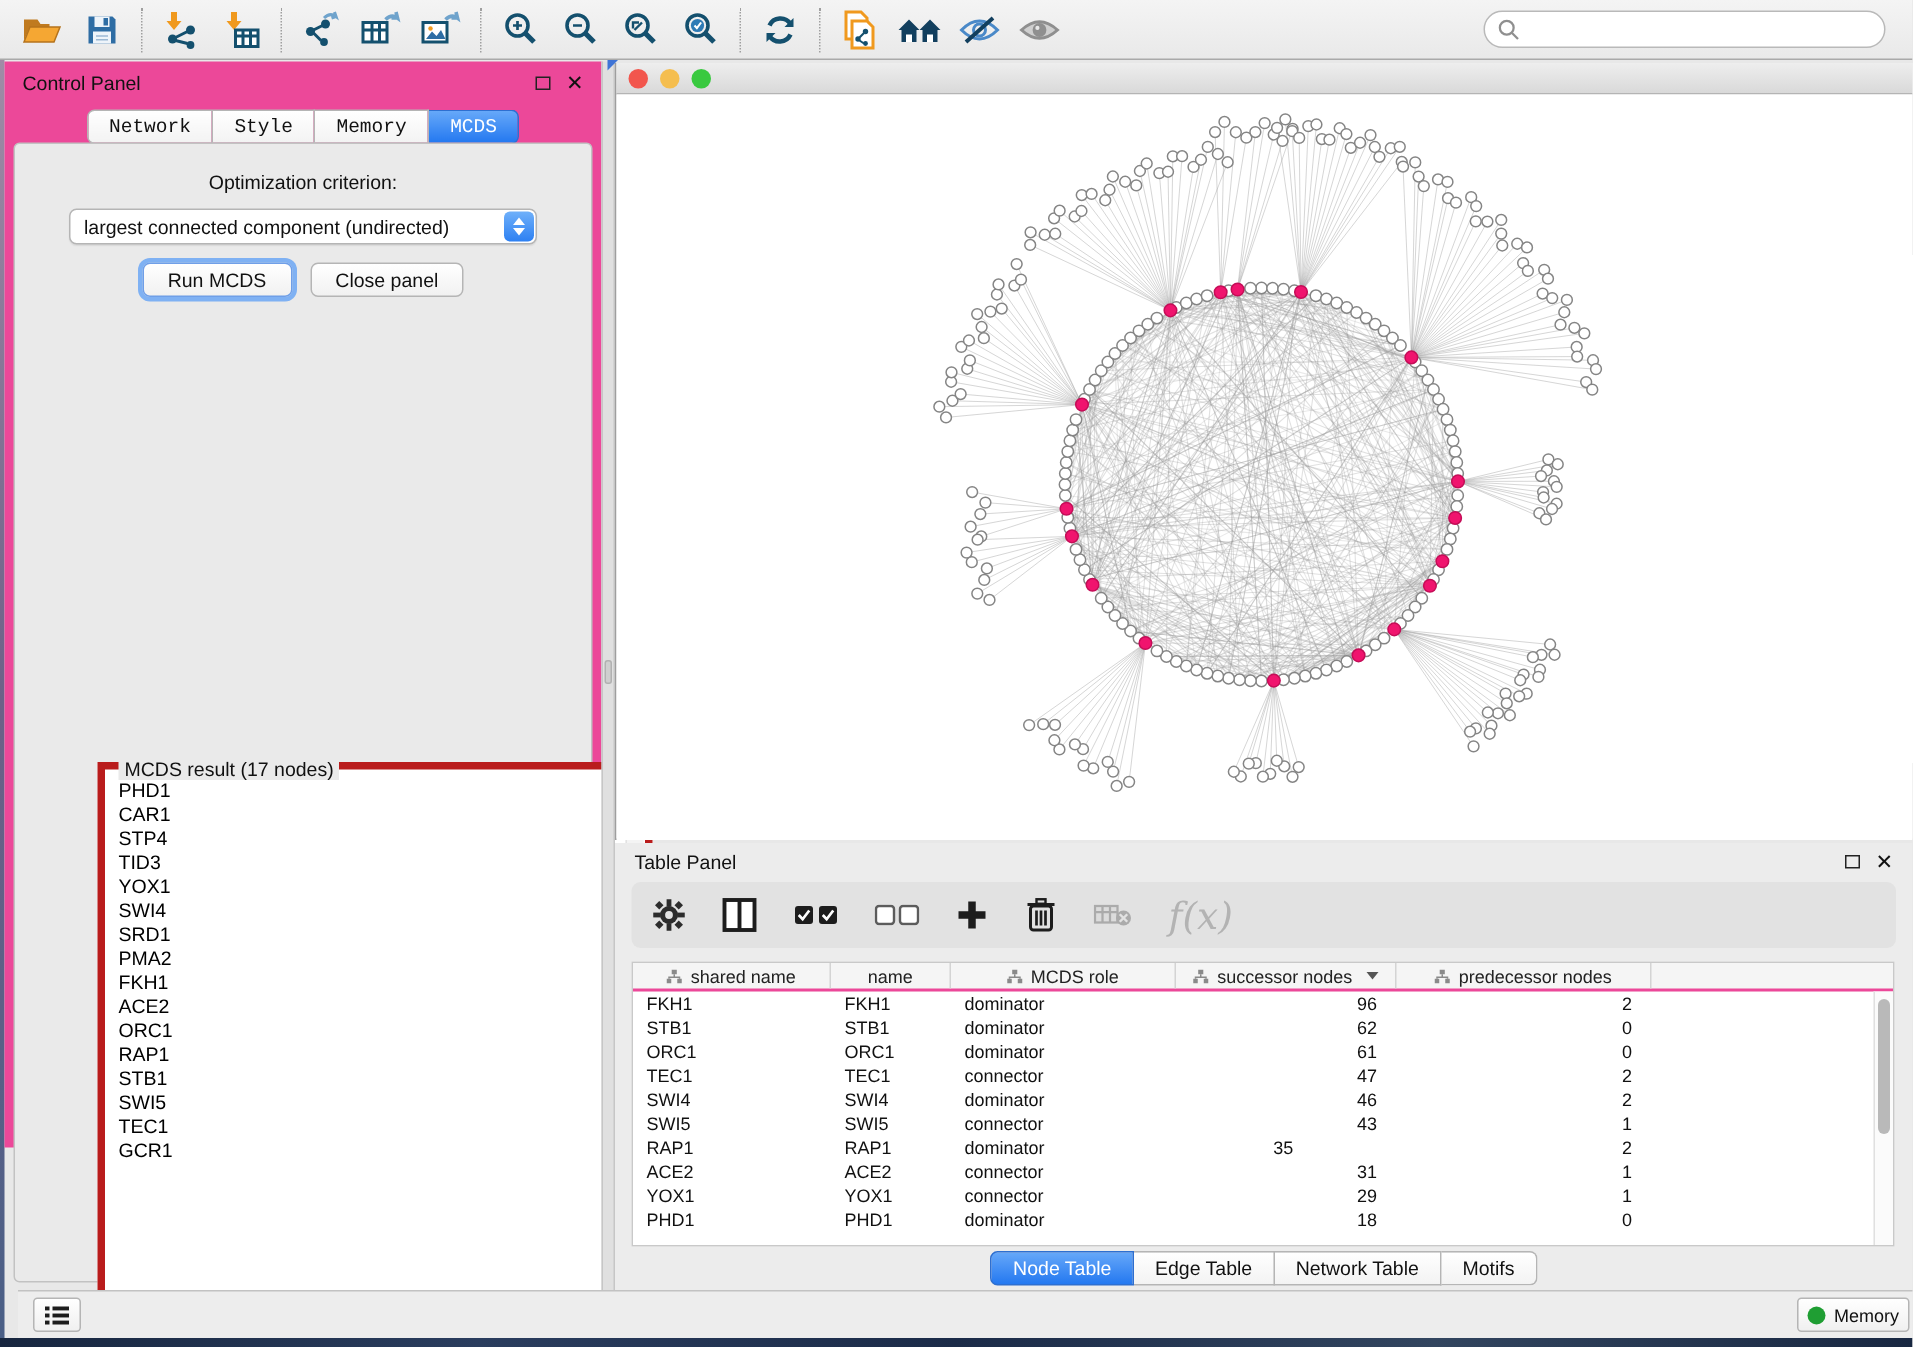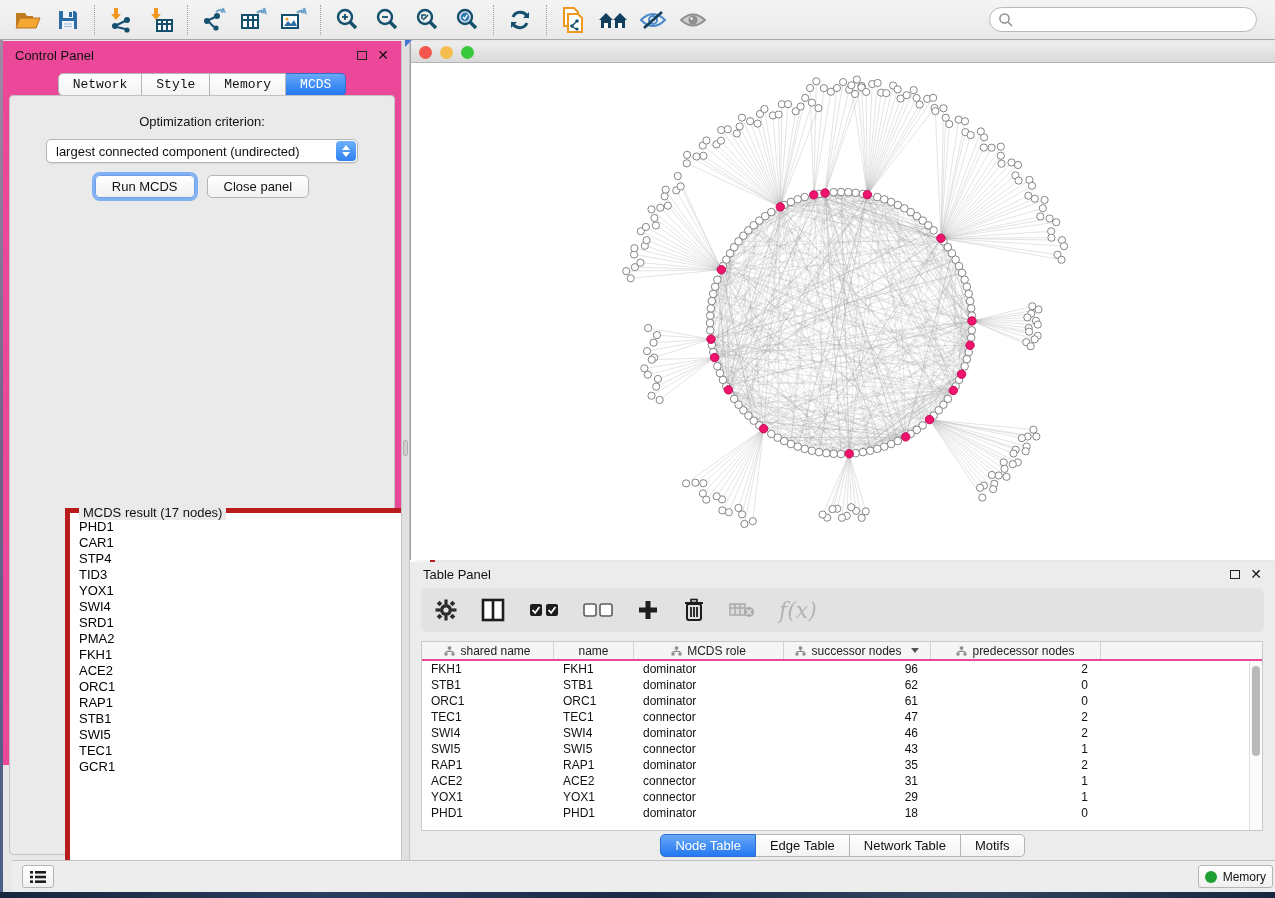--- a/index.html
+++ b/index.html
@@ -61,21 +61,21 @@
   .lights { display:flex; gap:8px; margin-left:8px; }
   .light { width:13px; height:13px; border-radius:50%; }
   .net-title { position:absolute; left:0; right:0; text-align:center; font-size:13px; color:#222; }
   .net-canvas { position:relative; width:100%; height:496px; background:#fff; }
 
   
   .table-panel { position:absolute; left:410px; top:562px; width:865px; height:298px; background:#ececec; }
   .tp-header { height:24px; display:flex; align-items:center; padding:0 13px; }
   .tp-toolbar { margin:2px 11px 0; height:44px; background:#e2e2e2; border-radius:6px; display:flex; align-items:center; padding:0 14px; gap:24px; }
   .tp-tool { display:flex; align-items:center; justify-content:center; }
-  .fx { font-family:"DejaVu Serif","Liberation Serif",serif; font-style:italic; font-size:22px; color:#b3b3b3; }
+  .fx { font-family:"DejaVu Serif","Liberation Serif",serif; font-style:italic; font-size:25px; color:#b3b3b3; }
 
   .node-table { position:absolute; left:11px; top:79px; width:842px; height:190px; background:#fff; border:1px solid #c9c9c9; }
   .nt-headrow { display:flex; height:19px; background:#f5f5f5; border-bottom:2px solid #ec4899; }
   .nt-h { display:flex; align-items:center; justify-content:center; gap:5px; font-size:12px; color:#222; border-right:1px solid #d4d4d4; overflow:hidden; }
   .nt-row { display:flex; height:16px; align-items:center; }
   .nt-c { font-size:12px; padding-left:9px; overflow:hidden; white-space:nowrap; }
   .nt-c.num { text-align:right; padding-right:13px; }
   .sort-chevron { width:0; height:0; border-left:4px solid transparent; border-right:4px solid transparent; border-top:5px solid #555; margin-left:4px; }
   .nt-scroll { position:absolute; right:0; top:19px; width:13px; bottom:0; background:#fbfbfb; border-left:1px solid #e0e0e0; }
   .nt-thumb { position:absolute; left:2px; top:5px; width:8px; height:90px; background:#b9b9b9; border-radius:4px; }
@@ -1423,21 +1423,21 @@
           <div class="nt-c" style="width: 132px;">SWI5</div>
           <div class="nt-c" style="width: 80px;">SWI5</div>
           <div class="nt-c" style="width: 150px;">connector</div>
           <div class="nt-c num" style="width: 147px;">43</div>
           <div class="nt-c num" style="width: 170px;">1</div>
         </div>
         <div class="nt-row">
           <div class="nt-c" style="width: 132px;">RAP1</div>
           <div class="nt-c" style="width: 80px;">RAP1</div>
           <div class="nt-c" style="width: 150px;">dominator</div>
-          <div class="nt-c num" style="width: 147px;">35</div>
+          <div class="nt-c num" style="width: 147px; text-align: center;">35</div>
           <div class="nt-c num" style="width: 170px;">2</div>
         </div>
         <div class="nt-row">
           <div class="nt-c" style="width: 132px;">ACE2</div>
           <div class="nt-c" style="width: 80px;">ACE2</div>
           <div class="nt-c" style="width: 150px;">connector</div>
           <div class="nt-c num" style="width: 147px;">31</div>
           <div class="nt-c num" style="width: 170px;">1</div>
         </div>
         <div class="nt-row">

